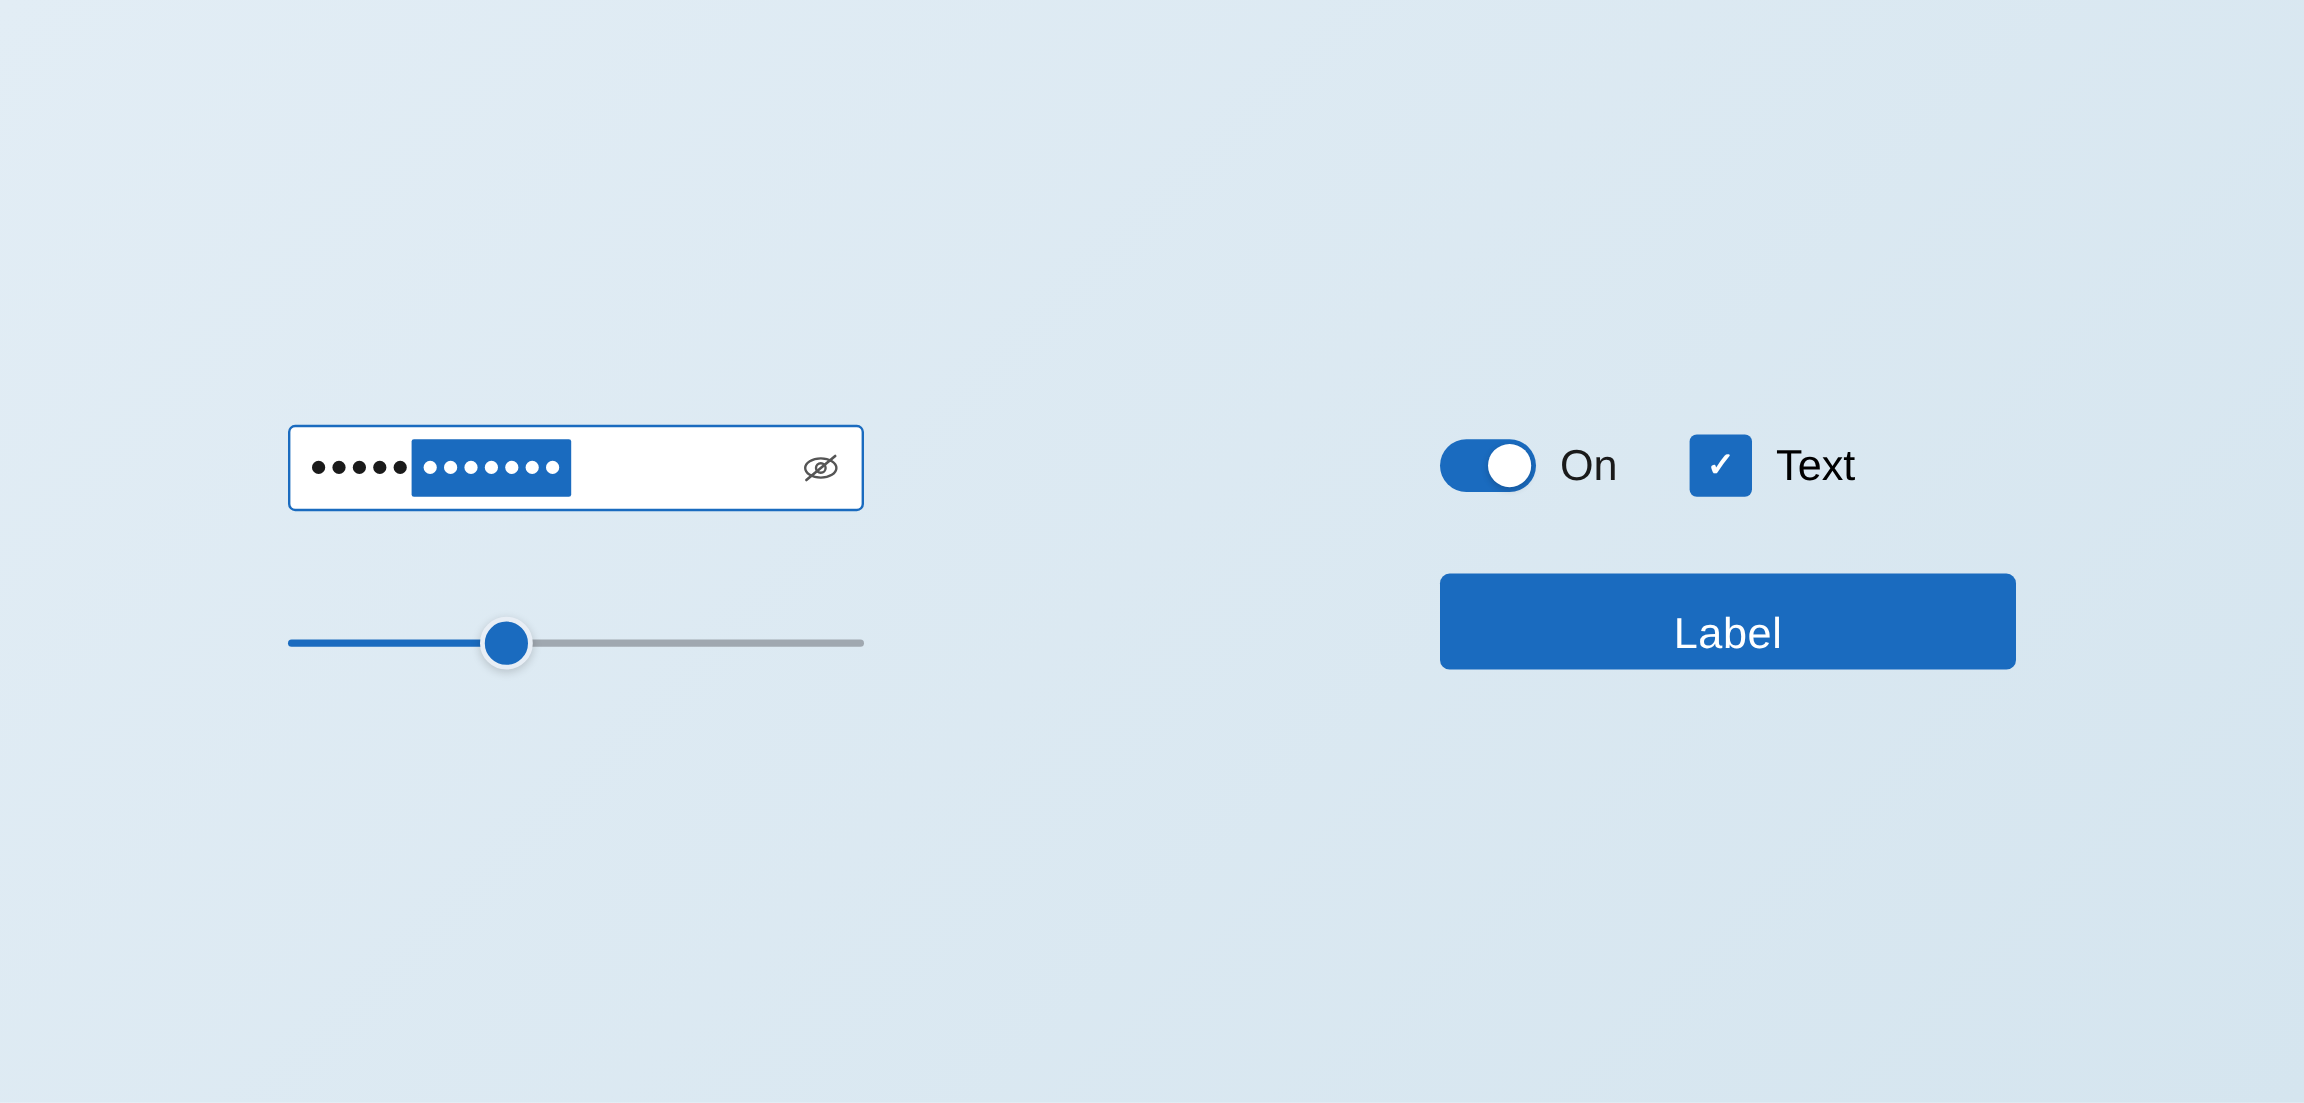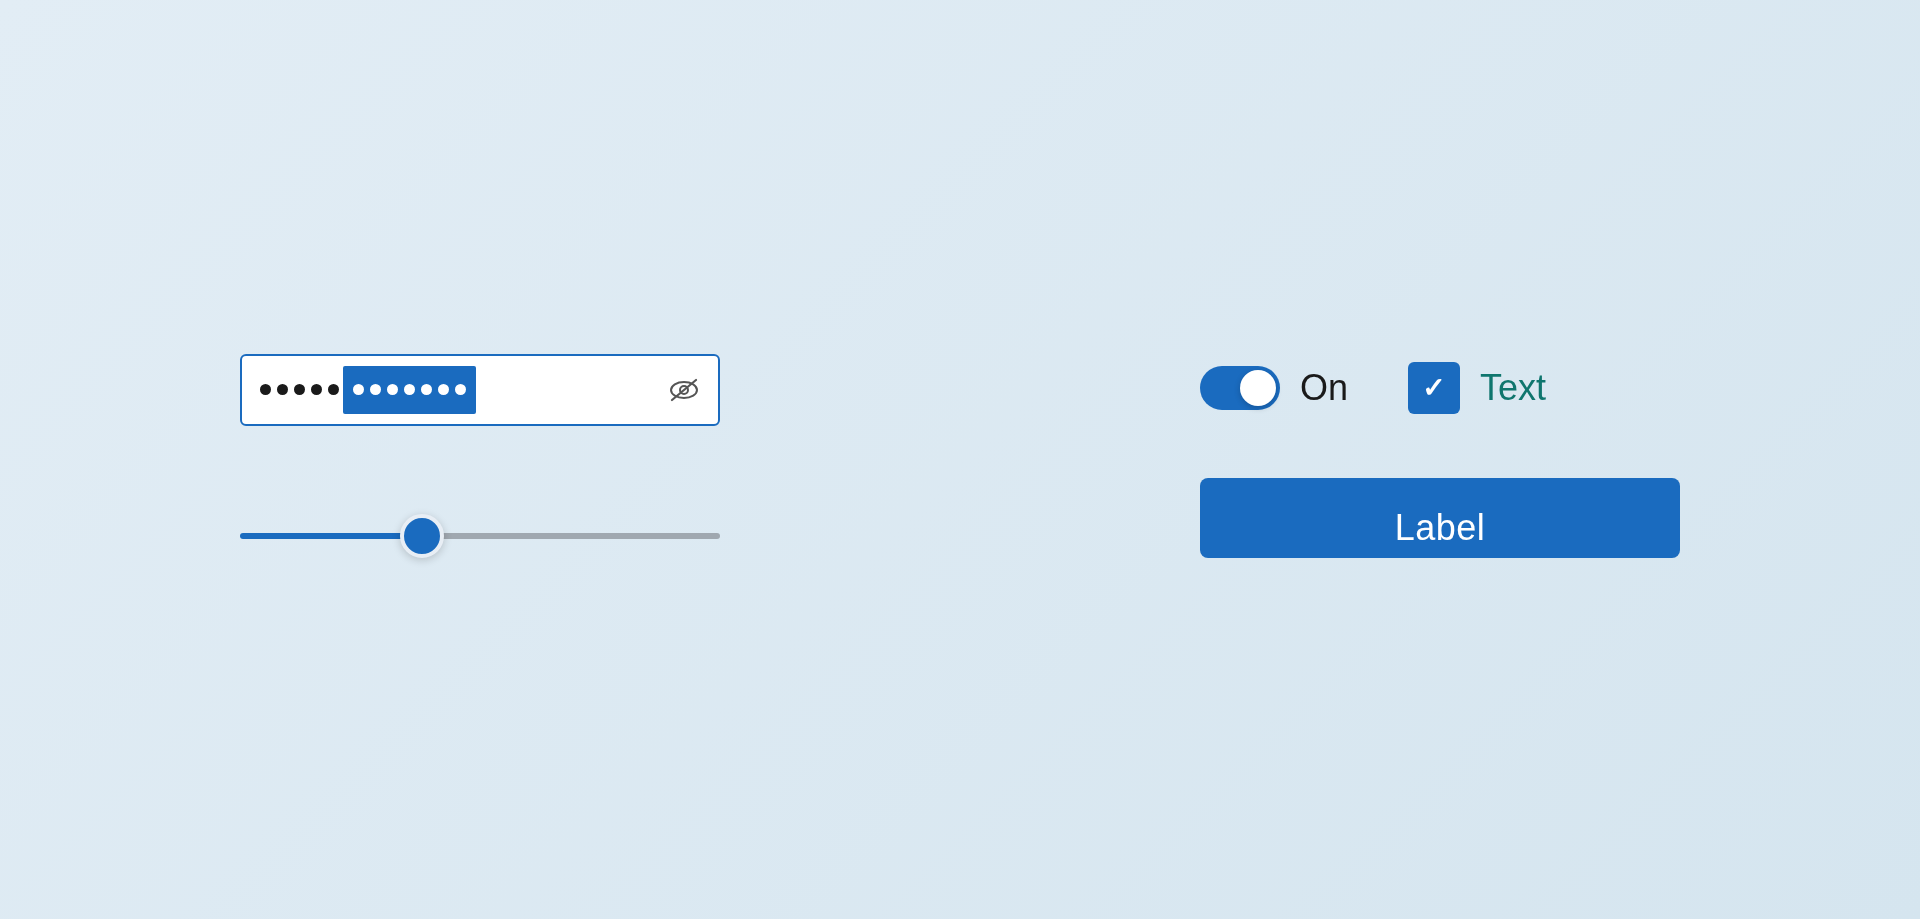--- a/index.html
+++ b/index.html
@@ -197,21 +197,21 @@
     .checkmark {
       color: #ffffff;
       font-size: 28px;
       font-weight: 700;
       line-height: 1;
     }
 
     .checkbox-label {
       font-size: 36px;
       font-weight: 400;
-      color: #0f766e;
+      color: #000000;
     }
 
     
     .label-button {
       width: 480px;
       height: 80px;
       background: #1a5fa8;
       background: #1a6bbf;
       border-radius: 8px;
       border: none;

